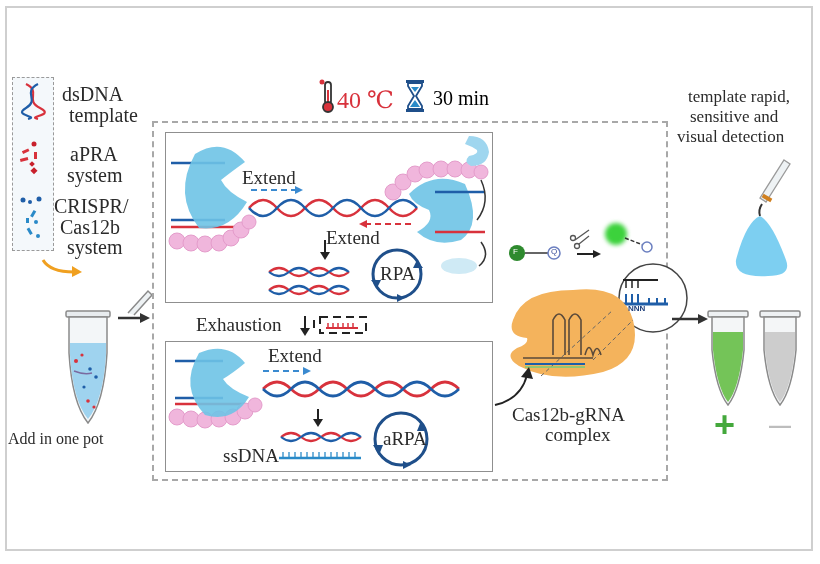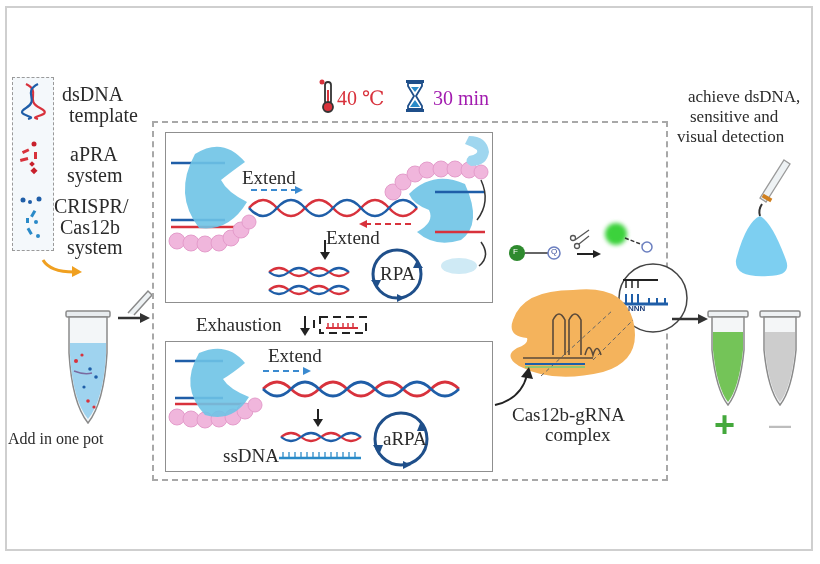--- a/index.html
+++ b/index.html
@@ -73,29 +73,29 @@
   <line x1="0" y1="6" x2="24" y2="6" stroke="#333" stroke-width="2.5"></line>
   <path d="M22 1 L 32 6 L 22 11 Z" fill="#333"></path>
 </svg>
 
 <svg style="left:318px;top:78px;" width="18" height="36" viewBox="0 0 18 36">
   <circle cx="4" cy="4" r="2.5" fill="#d8323c"></circle>
   <rect x="7" y="4" width="6" height="22" rx="3" fill="#fff" stroke="#333" stroke-width="1.8"></rect>
   <rect x="9" y="12" width="2" height="14" fill="#d8323c"></rect>
   <circle cx="10" cy="29" r="5" fill="#d8323c" stroke="#333" stroke-width="1.8"></circle>
 </svg>
-<span class="lbl" style="left:337px;top:88px;font-size:20px;color:#d8323c;">40 ℃</span>
+<span class="lbl" style="left:337px;top:88px;font-size:24px;color:#d8323c;">40 ℃</span>
 <svg style="left:405px;top:80px;" width="20" height="32" viewBox="0 0 20 32">
   <rect x="1" y="0" width="18" height="3" fill="#1f4f8a"></rect>
   <rect x="1" y="29" width="18" height="3" fill="#1f4f8a"></rect>
   <path d="M3 3 L 17 3 L 17 6 L 11 16 L 17 26 L 17 29 L 3 29 L 3 26 L 9 16 L 3 6 Z" fill="#fff" stroke="#1f4f8a" stroke-width="1.8"></path>
   <path d="M5 27 L 15 27 L 10 20 Z" fill="#2a8ac8"></path>
   <path d="M6 7 L 14 7 L 10 12 Z" fill="#2a8ac8"></path>
 </svg>
-<span class="lbl" style="left:433px;top:88px;font-size:20px;color:#a21caf;">30 min</span>
+<span class="lbl" style="left:433px;top:88px;font-size:20px;color:#000000;">30 min</span>
 
 <div class="abs" style="left:152px;top:121px;width:516px;height:360px;border:2px dashed #a8a8a8;box-sizing:border-box;"></div>
 
 <div class="abs" style="left:165px;top:132px;width:328px;height:171px;border:1.5px solid #8f8f8f;box-sizing:border-box;background:#fff;"></div>
 
 <svg style="left:165px;top:132px;" width="328" height="171" viewBox="0 0 328 171">
 
   <g>
     <line x1="6" y1="31" x2="60" y2="31" stroke="#1f5ea8" stroke-width="2.5"></line>
     <line x1="6" y1="88" x2="60" y2="88" stroke="#1f5ea8" stroke-width="2.5"></line>
@@ -301,21 +301,21 @@
 <span class="lbl" style="left:551px;top:248px;font-size:8px;color:#3b4f9a;font-family:'Liberation Sans',sans-serif;">Q</span>
 <span class="lbl" style="left:628px;top:305px;font-size:8px;color:#1f3f7a;font-family:Liberation Sans, sans-serif;font-weight:bold;">NNN</span>
 
 <svg style="left:493px;top:365px;" width="46" height="45" viewBox="0 0 46 45">
   <path d="M2 40 Q 28 34, 34 10" fill="none" stroke="#222" stroke-width="1.8"></path>
   <path d="M28 12 L 36 2 L 40 14 Z" fill="#222"></path>
 </svg>
 <span class="lbl" style="left:512px;top:405px;font-size:19px;">Cas12b-gRNA</span>
 <span class="lbl" style="left:545px;top:425px;font-size:19px;">complex</span>
 
-<span class="lbl" style="left:688px;top:88px;font-size:17px;">achieve dsDNA,</span>
+<span class="lbl" style="left:688px;top:88px;font-size:17px;">template rapid,</span>
 <span class="lbl" style="left:690px;top:108px;font-size:17px;">sensitive and</span>
 <span class="lbl" style="left:677px;top:128px;font-size:17px;">visual detection</span>
 
 <svg style="left:728px;top:160px;" width="70" height="120" viewBox="0 0 70 120">
   <path d="M56 0 L 62 4 L 38 42 L 32 38 Z" fill="#eef2f4" stroke="#9a9a9a" stroke-width="1.3"></path>
   <rect x="34" y="36" width="10" height="4" fill="#d08020" transform="rotate(30 39 38)"></rect>
   <path d="M34 44 Q 30 50, 32 56" fill="none" stroke="#333" stroke-width="2"></path>
   <path d="M32 56 Q 44 62, 58 100 Q 64 116, 40 116 Q 6 118, 8 100 Q 18 62, 32 56 Z" fill="#6fcaf0" opacity="0.9"></path>
 </svg>
 

